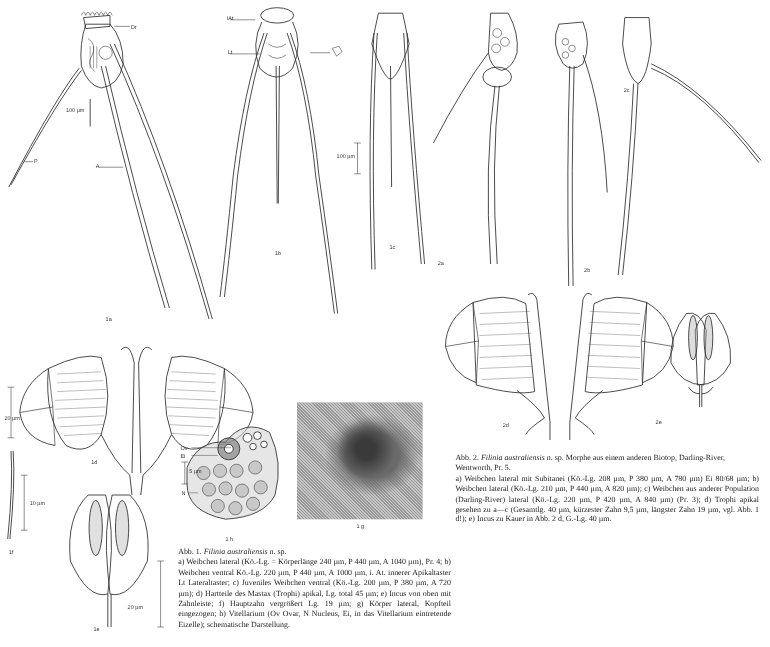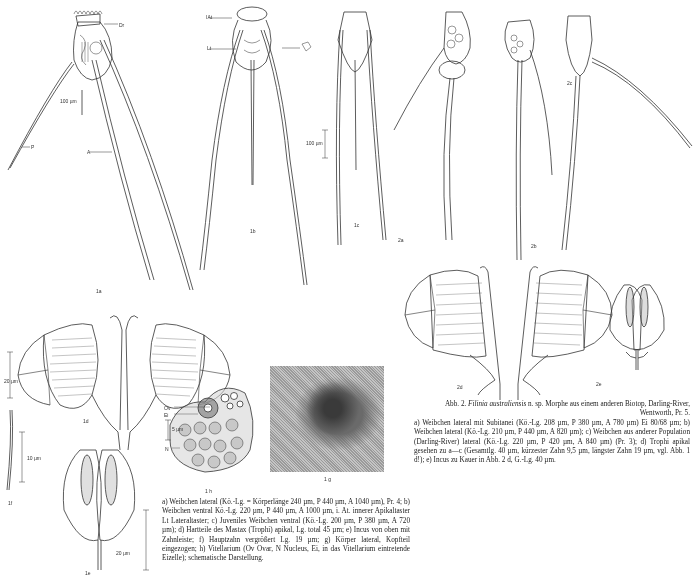--- a/index.html
+++ b/index.html
@@ -3,21 +3,21 @@
 <meta charset="utf-8">
 <style>
   html, body { margin:0; padding:0; background:#ffffff; }
   body { width:700px; height:588px; position:relative; overflow:hidden;
          font-family:"Liberation Serif", serif; color:#222; }
   svg { position:absolute; left:0; top:0; }
   .lbl { position:absolute; font-family:"Liberation Sans", sans-serif; font-size:5px; color:#333; }
   .cap { position:absolute; font-size:7.2px; line-height:9.4px; color:#222; text-align:justify; }
   .cap .title { display:block; text-align:left; }
   .cap .title i { font-style:italic; }
-  .cap .center { display:block; text-align:right; }
+  .cap .center { display:block; text-align:left;margin-top:12px; }
   .photo { position:absolute; left:270px; top:366px; width:114px; height:106px;
            background:
              radial-gradient(ellipse at 55% 40%, #3a3a3a 0 10%, transparent 30%),
              radial-gradient(ellipse at 60% 45%, #6a6a6a 0 25%, transparent 45%),
              repeating-linear-gradient(45deg, #9a9a9a 0 1px, #c4c4c4 1px 2px),
              #b0b0b0; }
 </style>
 </head>
 <body>
 
@@ -209,20 +209,25 @@
 <span class="lbl" style="left:164px;top:412px;">Ei</span>
 <span class="lbl" style="left:165px;top:446px;">N</span>
 <span class="lbl" style="left:172px;top:426px;">5 µm</span>
 <span class="lbl" style="left:205px;top:488px;">1 h</span>
 <span class="lbl" style="left:324px;top:476px;">1 g</span>
 
 <span class="lbl" style="left:457px;top:384px;">2d</span>
 <span class="lbl" style="left:596px;top:381px;">2e</span>
 
 <div class="cap" style="left:162px;top:498px;width:248px;">
+  <span class="title">
+    <span>Abb. 1.</span>
+    <i>Filinia australiensis</i>
+    <span>n. sp.</span>
+  </span>
   <span>a) Weibchen lateral (Kö.-Lg. = Körperlänge 240 µm, P 440 µm, A 1040 µm), Pr. 4; b) Weibchen ventral Kö.-Lg. 220 µm, P 440 µm, A 1000 µm, i. At. innerer Apikaltaster Lt Lateraltaster; c) Juveniles Weibchen ventral (Kö.-Lg. 200 µm, P 380 µm, A 720 µm); d) Hartteile des Mastax (Trophi) apikal, Lg. total 45 µm; e) Incus von oben mit Zahnleiste; f) Hauptzahn vergrößert Lg. 19 µm; g) Körper lateral, Kopfteil eingezogen; h) Vitellarium (Ov Ovar, N Nucleus, Ei, in das Vitellarium eintretende Eizelle); schematische Darstellung.</span>
 </div>
 
 <div class="cap" style="left:414px;top:400px;width:276px;">
   <span class="center">
     <span>Abb. 2.</span>
     <i>Filinia australiensis</i>
     <span>n. sp. Morphe aus einem anderen Biotop, Darling-River, Wentworth, Pr. 5.</span>
   </span>
   <span>a) Weibchen lateral mit Subitanei (Kö.-Lg. 208 µm, P 380 µm, A 780 µm) Ei 80/68 µm; b) Weibchen lateral (Kö.-Lg. 210 µm, P 440 µm, A 820 µm); c) Weibchen aus anderer Population (Darling-River) lateral (Kö.-Lg. 220 µm, P 420 µm, A 840 µm) (Pr. 3); d) Trophi apikal gesehen zu a—c (Gesamtlg. 40 µm, kürzester Zahn 9,5 µm, längster Zahn 19 µm, vgl. Abb. 1 d!); e) Incus zu Kauer in Abb. 2 d, G.-Lg. 40 µm.</span>

